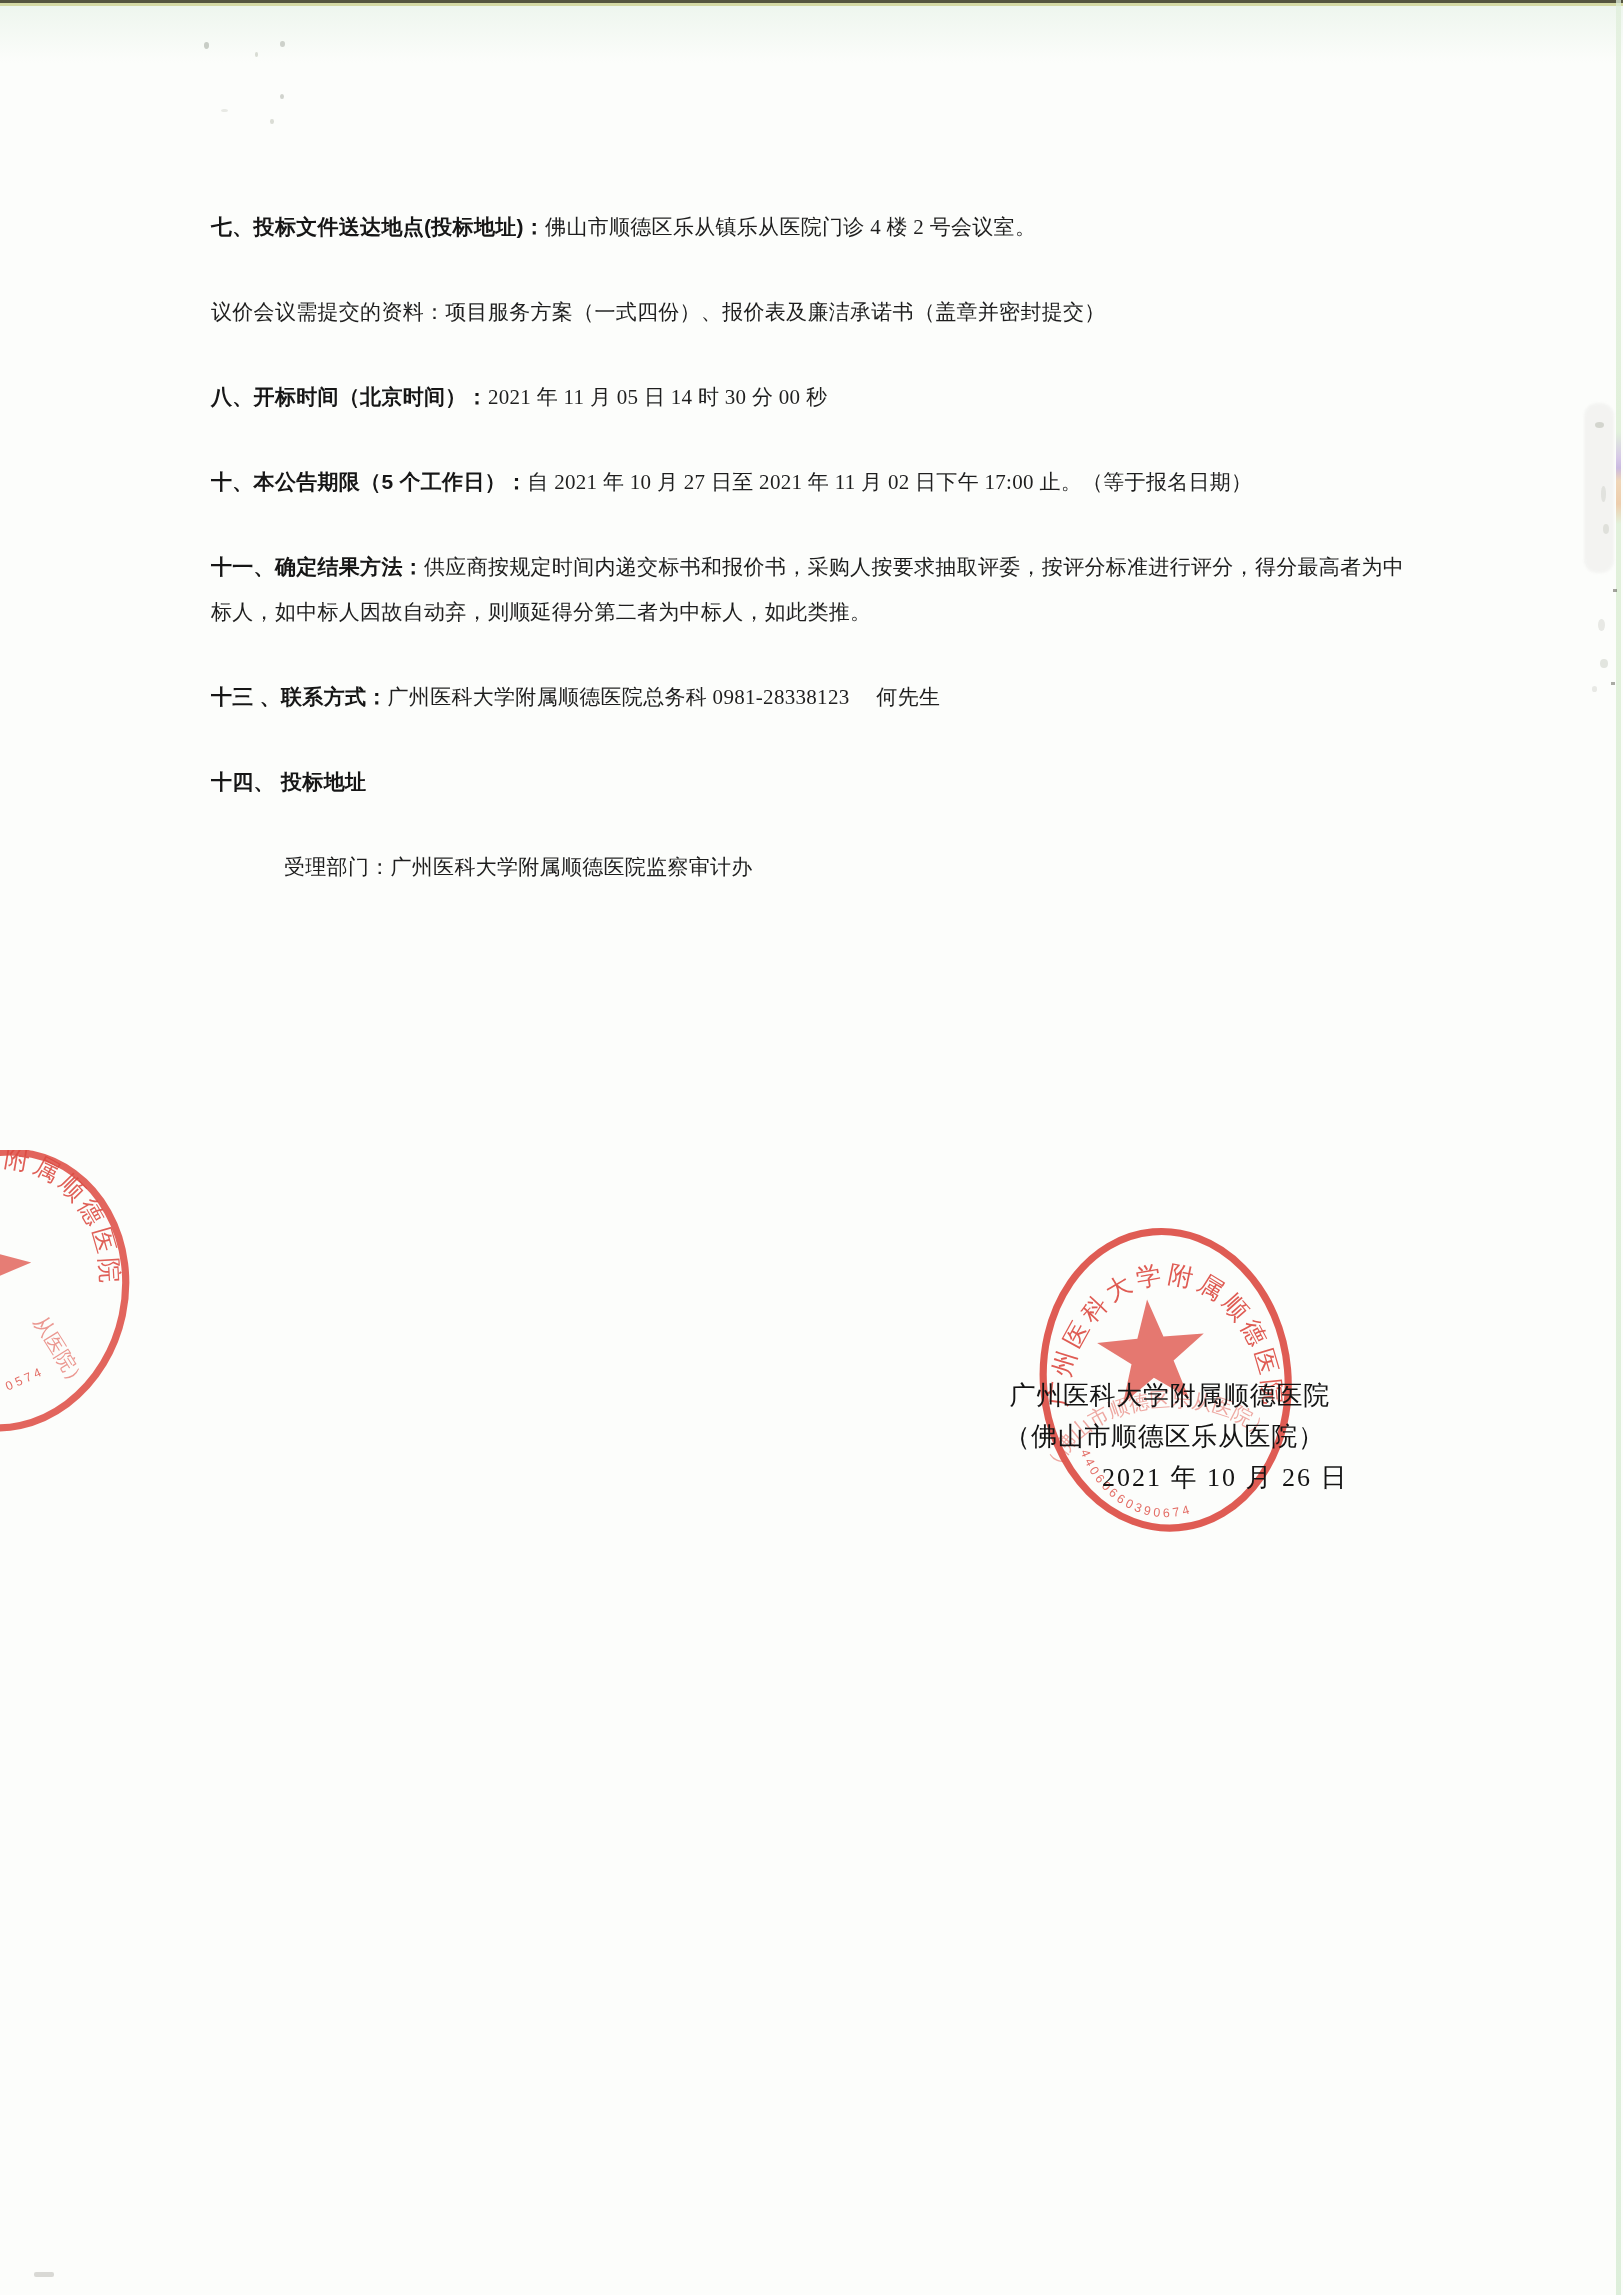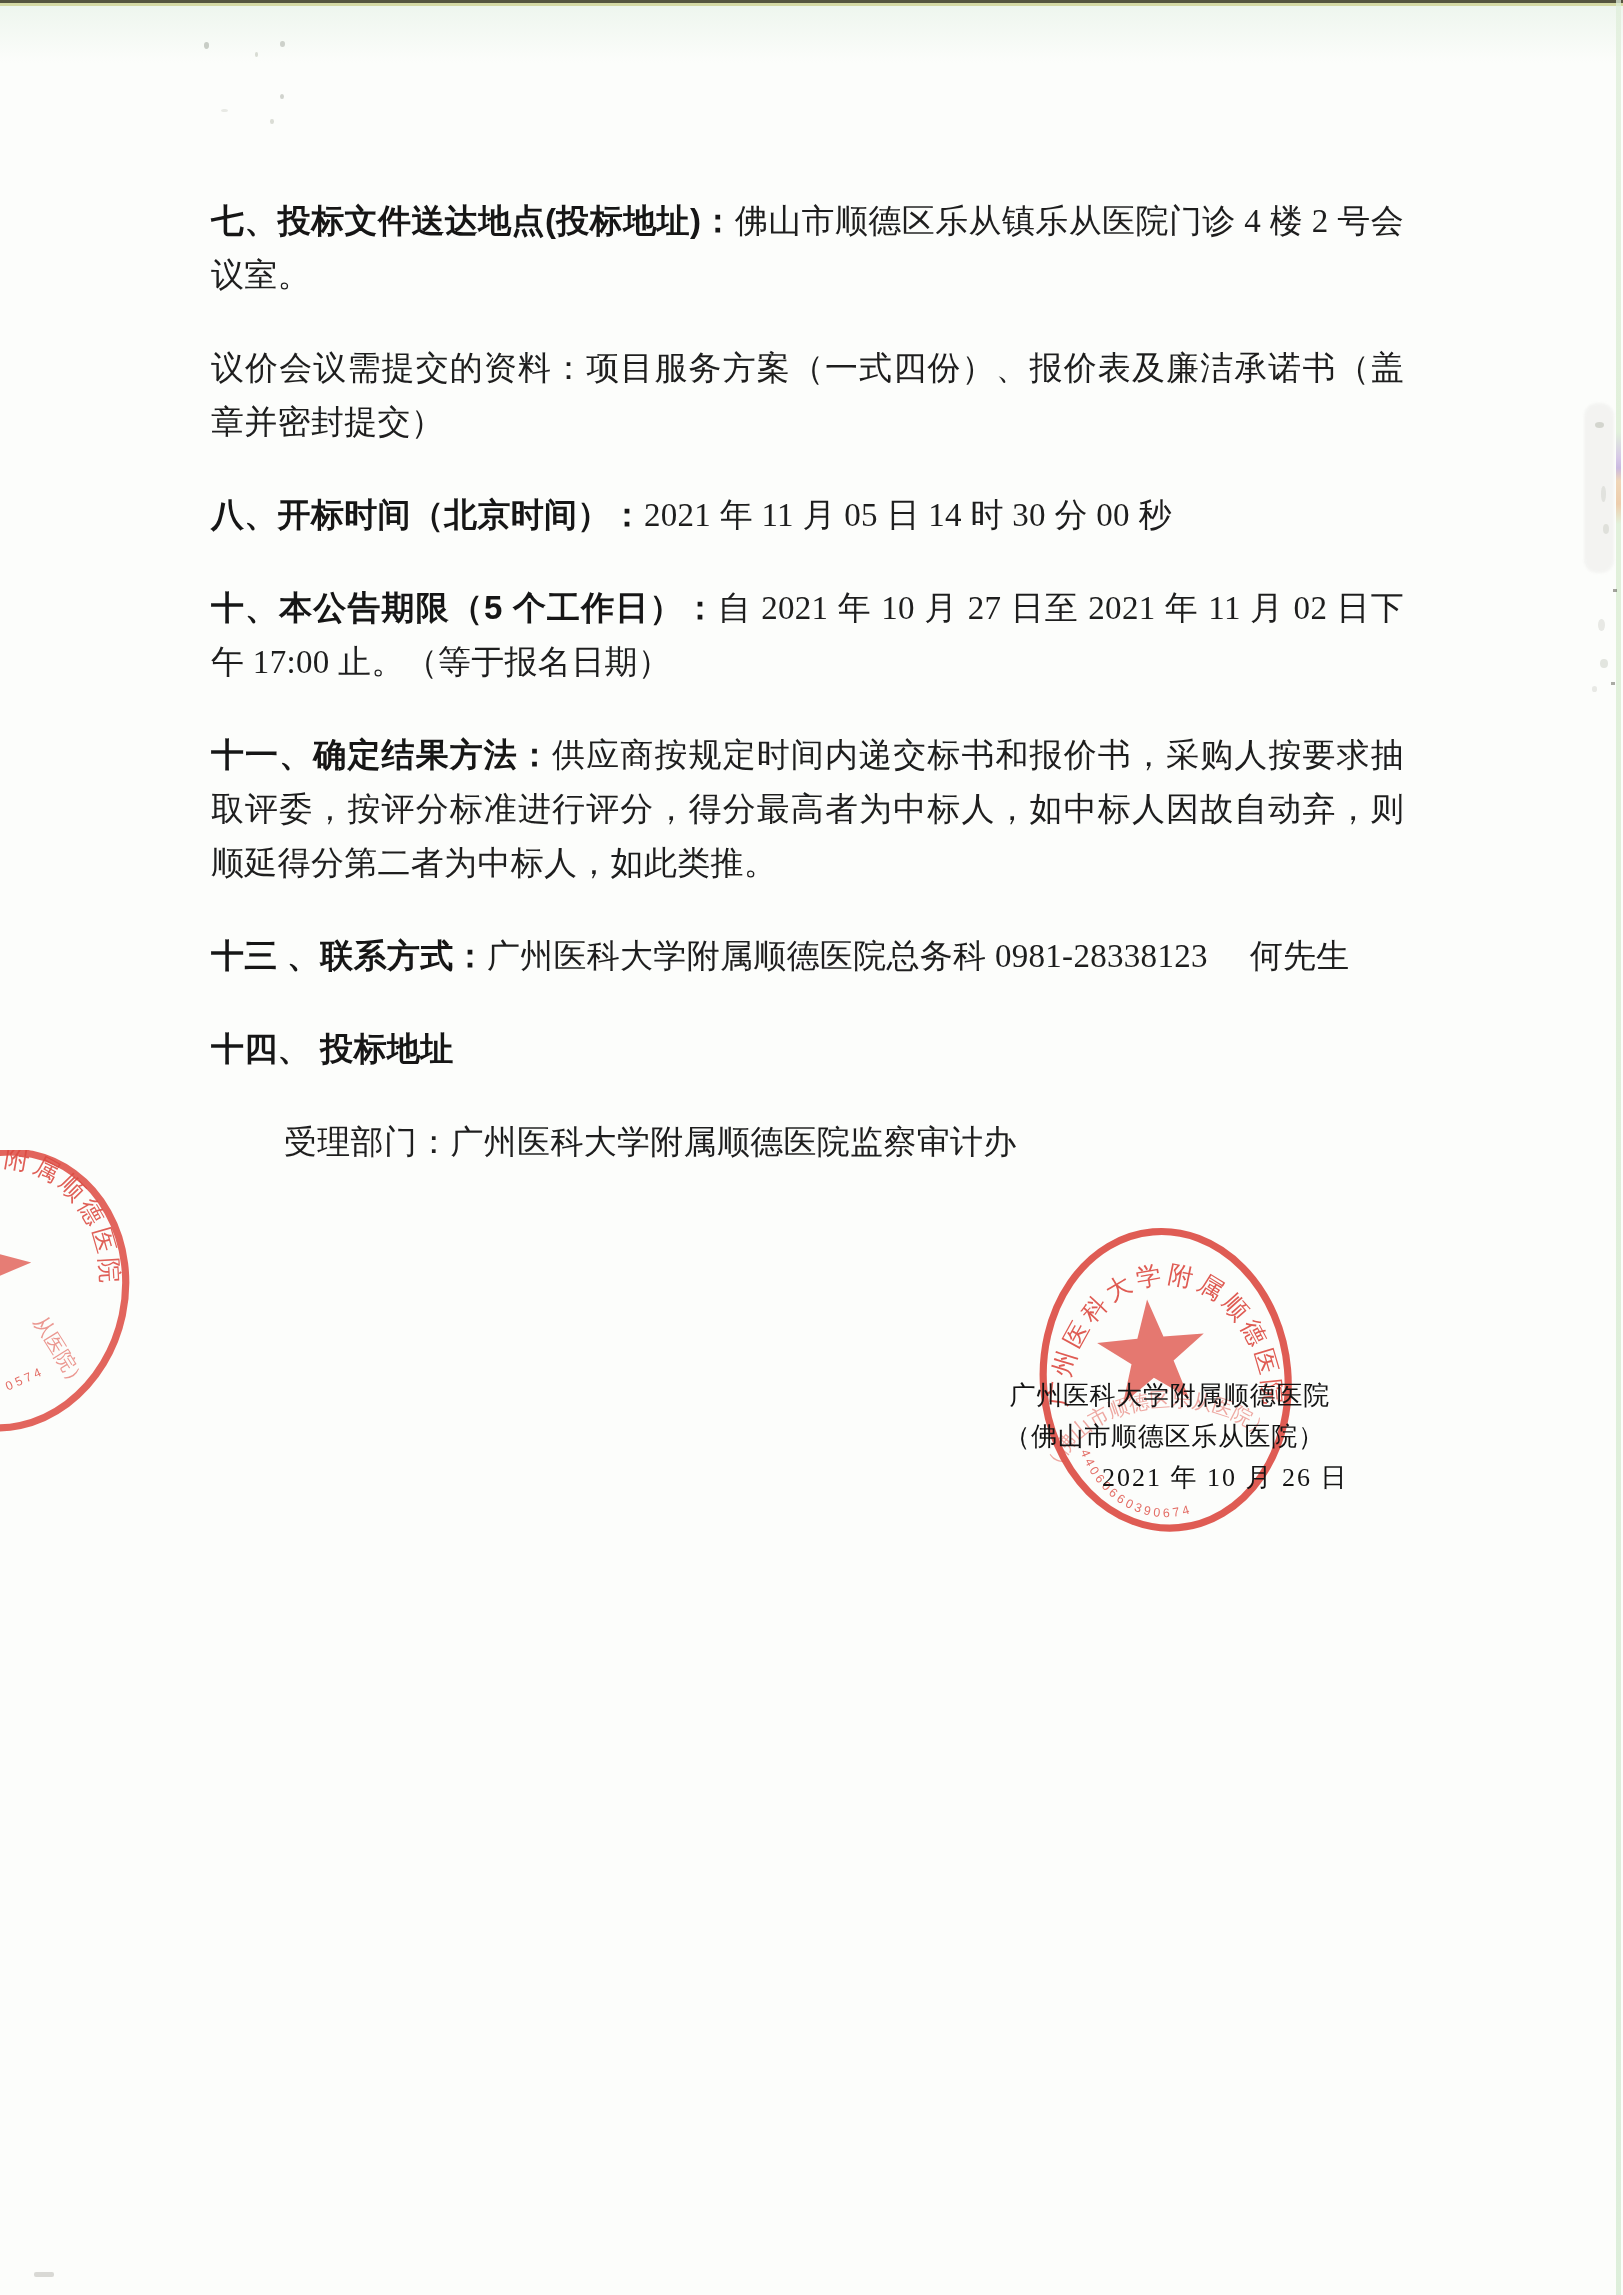--- a/index.html
+++ b/index.html
@@ -24,21 +24,21 @@
   .soft-streak{
     position:absolute;left:1584px;top:403px;width:30px;height:170px;
     background:#eeeeec;opacity:.6;border-radius:13px;filter:blur(1.3px);
   }
   .spk{position:absolute;border-radius:50%;}
   
   .content{
     position:absolute;left:211px;top:194px;width:1193px;
   }
   .item{
-    font-size:33px;line-height:54px;margin:0 0 39px 0;
+    font-size:21px;line-height:45px;margin:10px 0 39px 0;
     text-align:justify;letter-spacing:0.3px;
   }
   .item .lead{
     font-family:"Liberation Sans","DejaVu Sans",sans-serif;
     font-weight:700;color:#161616;
   }
   .item.indent{padding-left:73px;}
   
   .signature{
     position:absolute;left:1003px;top:1375px;width:348px;z-index:5;

